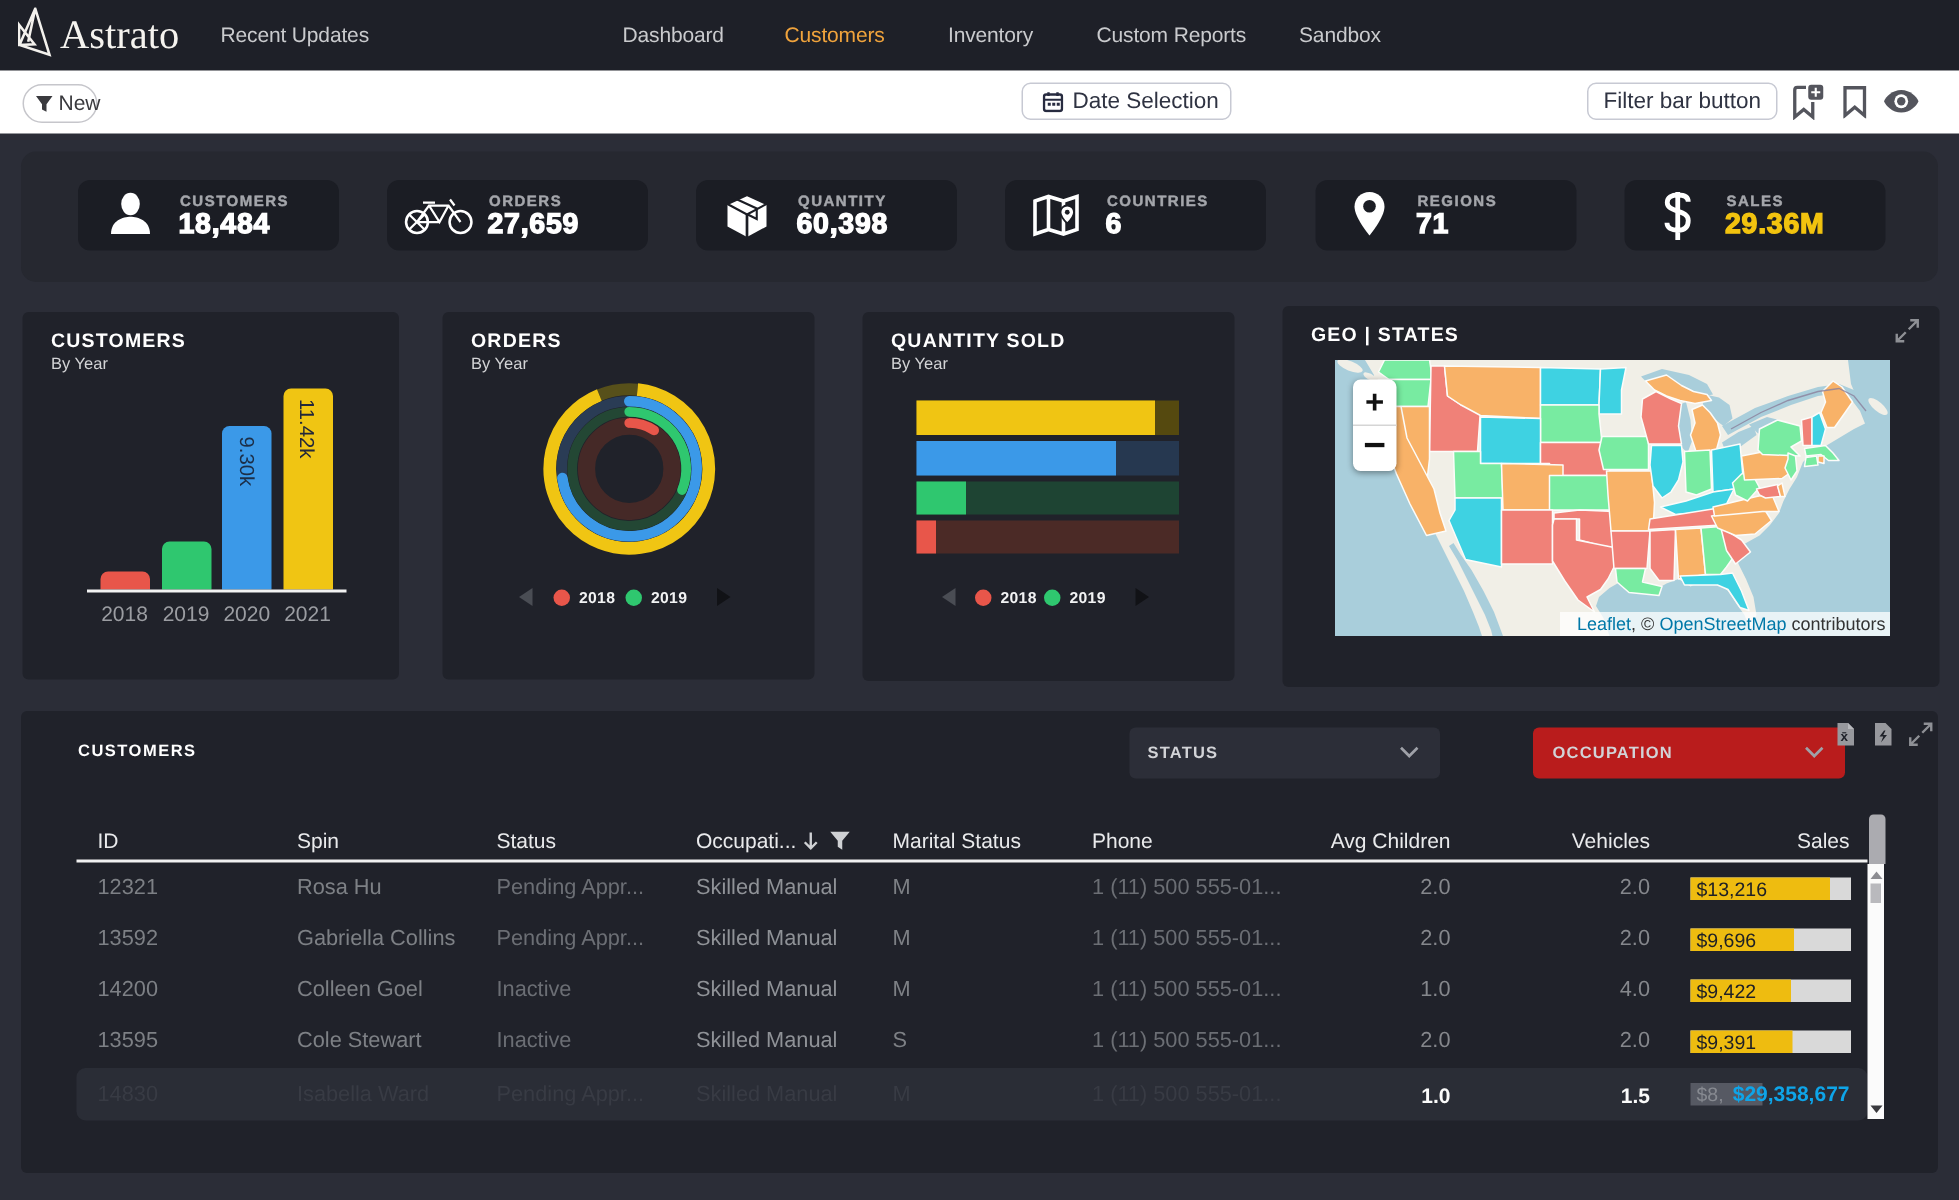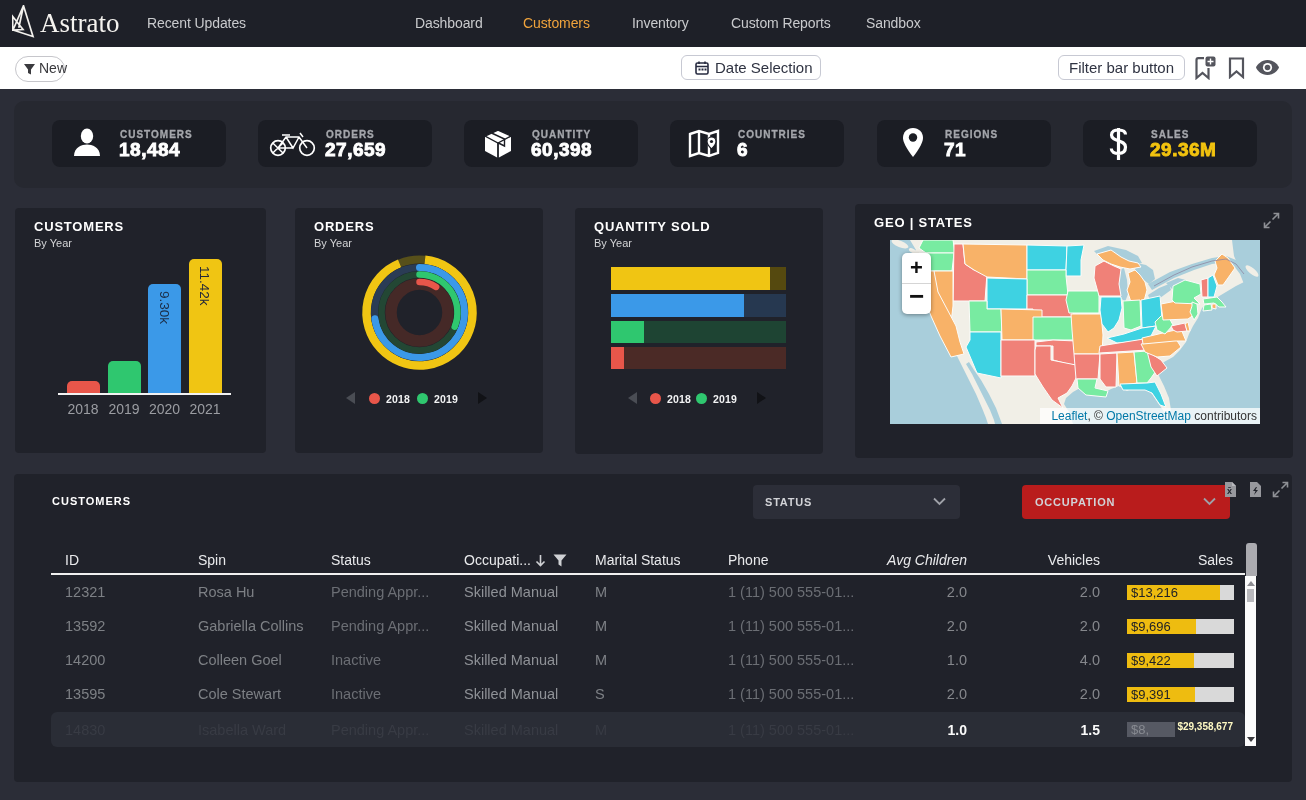--- a/index.html
+++ b/index.html
@@ -286,21 +286,21 @@
 <div class="hdr" style="left:317px;top:78px;">Status</div>
 <div class="hdr" style="left:450px;top:78px;">Occupati...</div>
 <svg class="abs" style="left:521px;top:80px" width="11" height="13" viewBox="0 0 11 13">
       <path d="M5.5 1 V11 M1.5 7.5 L5.5 11.5 L9.5 7.5" fill="none" stroke="#cfd1d4" stroke-width="1.6"></path>
     </svg>
 <svg class="abs" style="left:539px;top:80px" width="14" height="13" viewBox="0 0 14 13">
       <path d="M0.5 0.5 H13.5 L8.5 6.5 V12.5 L5.5 10.5 V6.5 Z" fill="#cfd1d4"></path>
     </svg>
 <div class="hdr" style="left:581px;top:78px;">Marital Status</div>
 <div class="hdr" style="left:714px;top:78px;">Phone</div>
-<div class="hdr num" style="left:853px;top:78px;width:100px;font-style:italic;">Avg Children</div>
+<div class="hdr num" style="left:853px;top:78px;width:100px;">Avg Children</div>
 <div class="hdr num" style="left:986px;top:78px;width:100px;">Vehicles</div>
 <div class="hdr num" style="left:1119px;top:78px;width:100px;">Sales</div>
 <div class="abs" style="left:37px;top:99px;width:1194px;height:1.5px;background:#f0f0f0;"></div>
 <div class="cell" style="left:51px;top:110px;">12321</div>
 <div class="cell" style="left:184px;top:110px;">Rosa Hu</div>
 <div class="cell dim" style="left:317px;top:110px;">Pending Appr...</div>
 <div class="cell" style="left:450px;top:110px;color:#8f9297;">Skilled Manual</div>
 <div class="cell" style="left:581px;top:110px;">M</div>
 <div class="cell dim" style="left:714px;top:110px;">1 (11) 500 555-01...</div>
 <div class="cell num" style="left:853px;top:110px;width:100px;color:#85878c;">2.0</div>
@@ -340,20 +340,20 @@
 <div class="abs" style="left:37px;top:238px;width:1194px;height:35px;background:#2a2d36;border-radius:6px;">
 <div class="abs" style="left:14px;top:10px;font-size:14.5px;color:#383b44;">14830</div>
 <div class="abs" style="left:147px;top:10px;font-size:14.5px;color:#383b44;">Isabella Ward</div>
 <div class="abs" style="left:280px;top:10px;font-size:14.5px;color:#383b44;">Pending Appr...</div>
 <div class="abs" style="left:413px;top:10px;font-size:14.5px;color:#383b44;">Skilled Manual</div>
 <div class="abs" style="left:544px;top:10px;font-size:14.5px;color:#383b44;">M</div>
 <div class="abs" style="left:677px;top:10px;font-size:14.5px;color:#383b44;">1 (11) 500 555-01...</div>
 <div class="abs num" style="left:816px;top:10px;width:100px;font-size:14px;font-weight:bold;color:#fafafa;">1.0</div>
 <div class="abs num" style="left:949px;top:10px;width:100px;font-size:14px;font-weight:bold;color:#fafafa;">1.5</div>
 <div class="abs" style="left:1076px;top:10px;width:48px;height:15px;background:#565963;overflow:hidden;font-size:13px;color:#878a91;line-height:15px;padding-left:4px;">$8,</div>
-<div class="abs num" style="left:1082px;top:9px;width:100px;font-size:10px;font-weight:bold;color:#fef9c3;">$29,358,677</div>
+<div class="abs num" style="left:1082px;top:9px;width:100px;font-size:14px;font-weight:bold;color:#0ea5e9;">$29,358,677</div>
 </div>
 <div class="abs" style="left:1232px;top:68.5px;width:11px;height:33px;background:#ababb0;border-radius:3px 3px 0 0;"></div>
 <div class="abs" style="left:1230.5px;top:102px;width:11px;height:170px;background:#fbfbfb;"></div>
 <div class="abs" style="left:1232.5px;top:107px;width:0;height:0;border-left:4px solid transparent;border-right:4px solid transparent;border-bottom:5px solid #8d8d92;"></div>
 <div class="abs" style="left:1232.5px;top:115px;width:7px;height:13px;background:#b9b9bd;"></div>
 <div class="abs" style="left:1232.5px;top:263px;width:0;height:0;border-left:4px solid transparent;border-right:4px solid transparent;border-top:5px solid #3a3a3e;"></div>
 </div>
 
 </body></html>

